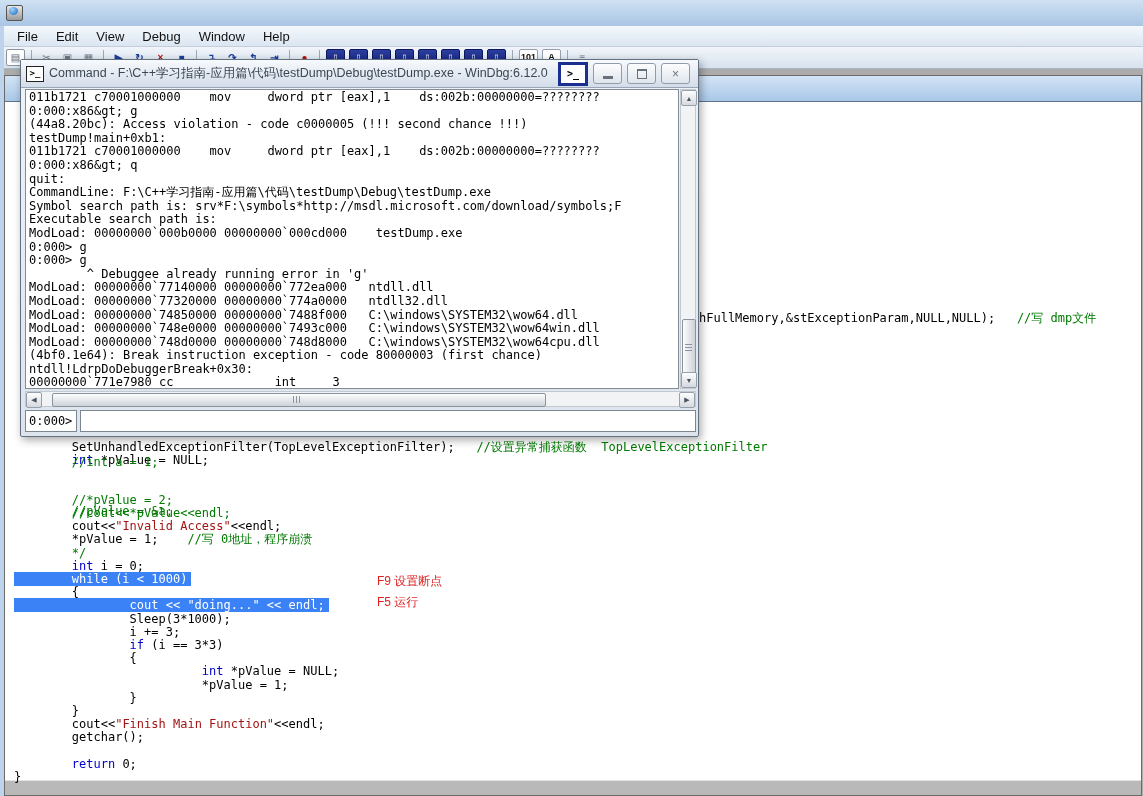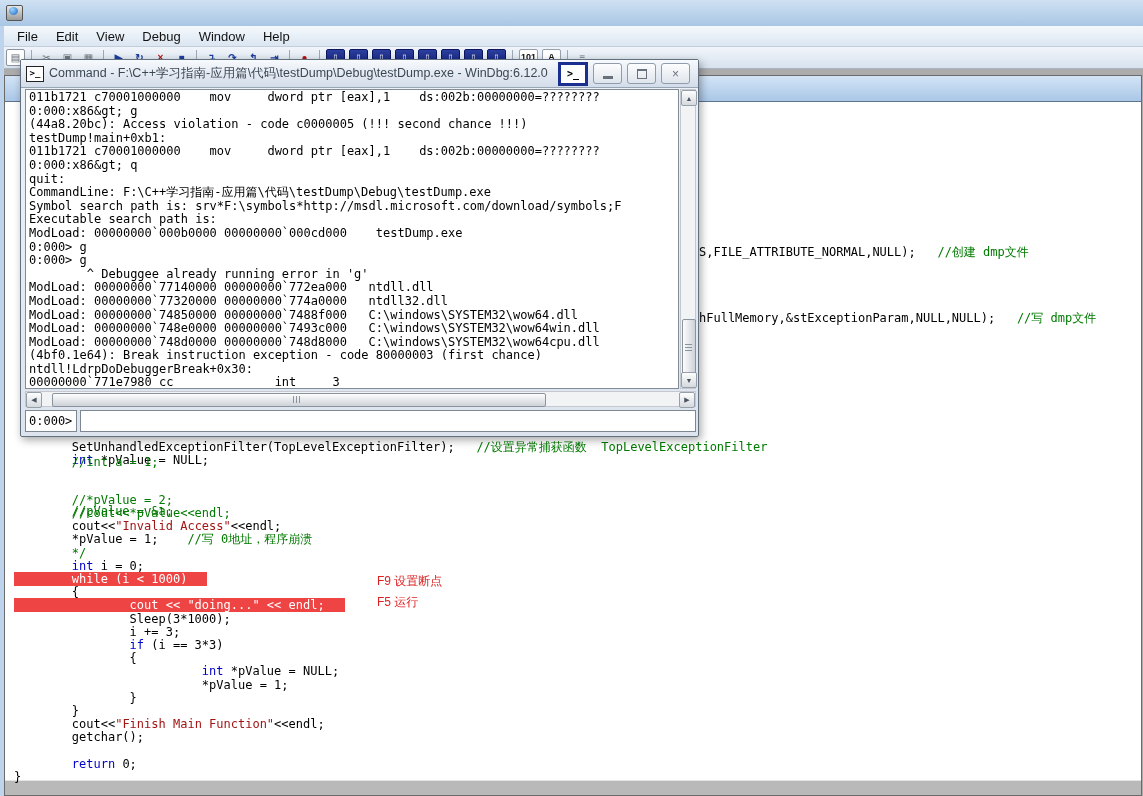--- a/index.html
+++ b/index.html
@@ -69,21 +69,21 @@
   #code-layer{position:absolute;left:0;top:0;width:1143px;height:796px;pointer-events:none;}
   .code-line,.code-frag{
     position:absolute;left:14px;
     font-family:"DejaVu Sans Mono",monospace;font-size:12px;line-height:13px;
     white-space:pre;pointer-events:auto;
   }
   .seg-n{color:#000;}
   .seg-k{color:#0000cc;}
   .seg-c{color:#007a00;}
   .seg-s{color:#a31515;}
-  .seg-h{background:#ef4444;color:#ffffff;padding-right:20px;}
+  .seg-h{background:#3b82f6;color:#ffffff;padding-right:4px;}
   .code-annotation{
     position:absolute;font-size:12px;color:#dd2222;white-space:pre;pointer-events:auto;
     font-family:"Liberation Sans",sans-serif;
   }
   
   .cmd-window{
     position:absolute;left:20px;top:59px;width:679px;height:378px;
     background:linear-gradient(#eef3f9,#dde4ee);
     border:1px solid #62707f;border-radius:2px;
     box-shadow:2px 3px 8px rgba(0,0,0,.35);
@@ -250,21 +250,20 @@
       <div class="code-line" style="top: 652.2px;"><span class="seg-n">                {</span></div>
       <div class="code-line" style="top: 665.4px;"><span class="seg-k">                          int</span><span class="seg-n"> *pValue = NULL;</span></div>
       <div class="code-line" style="top: 678.6px;"><span class="seg-n">                          *pValue = 1;</span></div>
       <div class="code-line" style="top: 691.8px;"><span class="seg-n">                }</span></div>
       <div class="code-line" style="top: 705px;"><span class="seg-n">        }</span></div>
       <div class="code-line" style="top: 718.2px;"><span class="seg-n">        cout&lt;&lt;</span><span class="seg-s">"Finish Main Function"</span><span class="seg-n">&lt;&lt;endl;</span></div>
       <div class="code-line" style="top: 731.4px;"><span class="seg-n">        getchar();</span></div>
       <div class="code-line" style="top: 744.6px;"><span class="seg-n"></span></div>
       <div class="code-line" style="top: 757.8px;"><span class="seg-k">        return</span><span class="seg-n"> 0;</span></div>
       <div class="code-line" style="top: 771px;"><span class="seg-n">}</span></div>
-      <div class="code-frag" style="left: 699px; top: 246px;"><span class="seg-n">S,FILE_ATTRIBUTE_NORMAL,NULL);   </span><span class="seg-c">//创建 dmp文件</span></div>
       <div class="code-frag" style="left: 699px; top: 312px;"><span class="seg-n">hFullMemory,&amp;stExceptionParam,NULL,NULL);   </span><span class="seg-c">//写 dmp文件</span></div>
       <div class="code-annotation" style="left: 377px; top: 573px;">F9 设置断点</div>
       <div class="code-annotation" style="left: 377px; top: 594px;">F5 运行</div>
     </div>
 
   <div class="cmd-window">
     <div class="cmd-titlebar">
       <span class="cmd-title-icon">&gt;_</span>
       <span class="cmd-title">Command - F:\C++学习指南-应用篇\代码\testDump\Debug\testDump.exe - WinDbg:6.12.0</span>
       <span class="cmd-btns">

